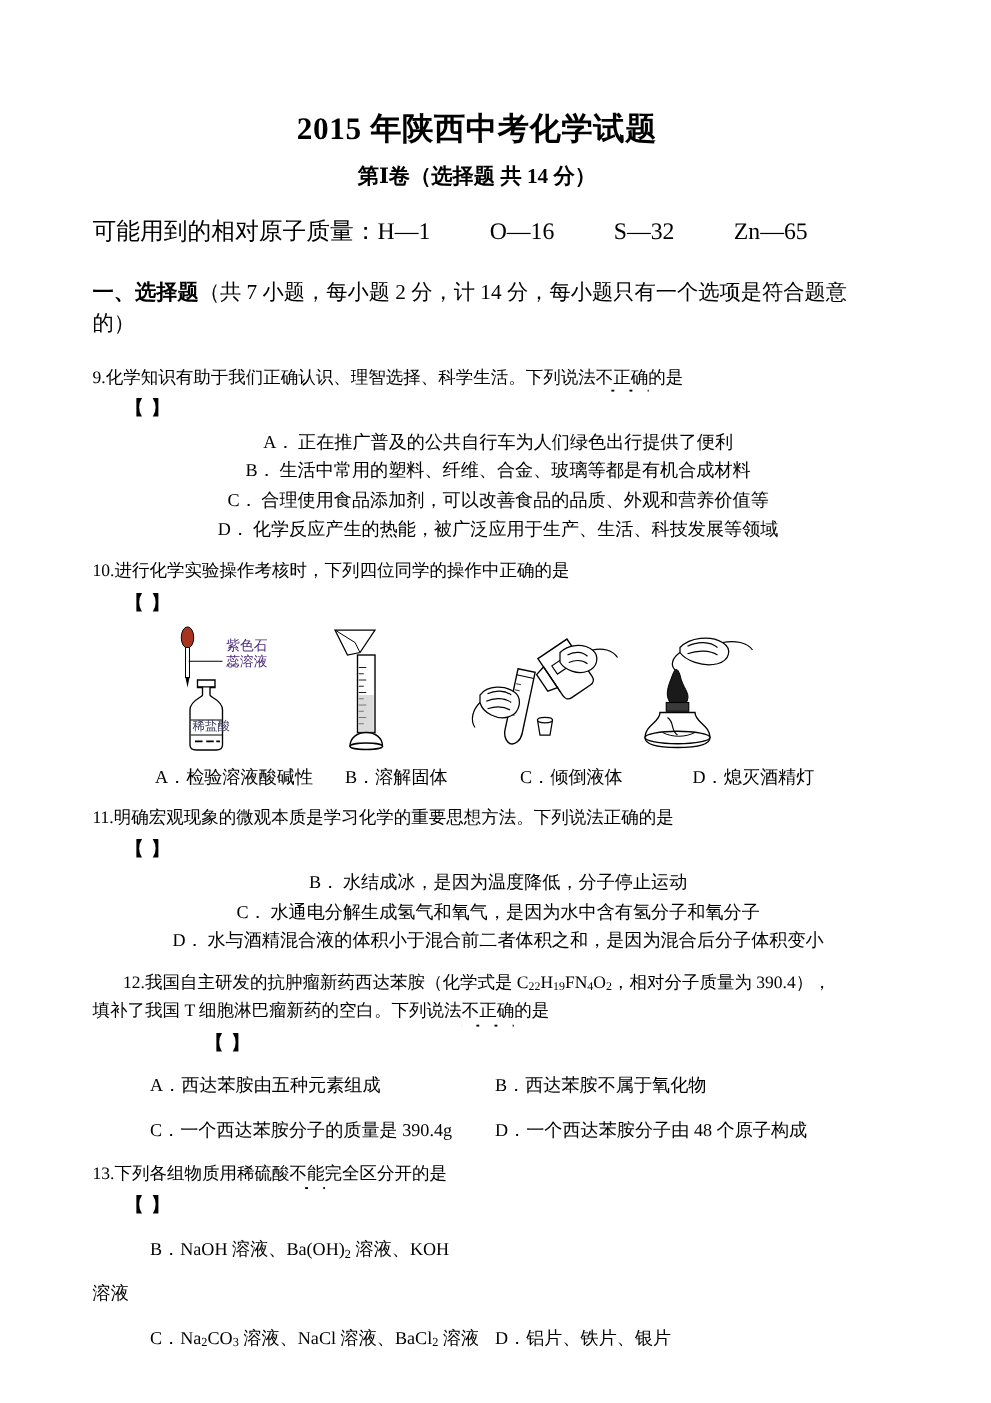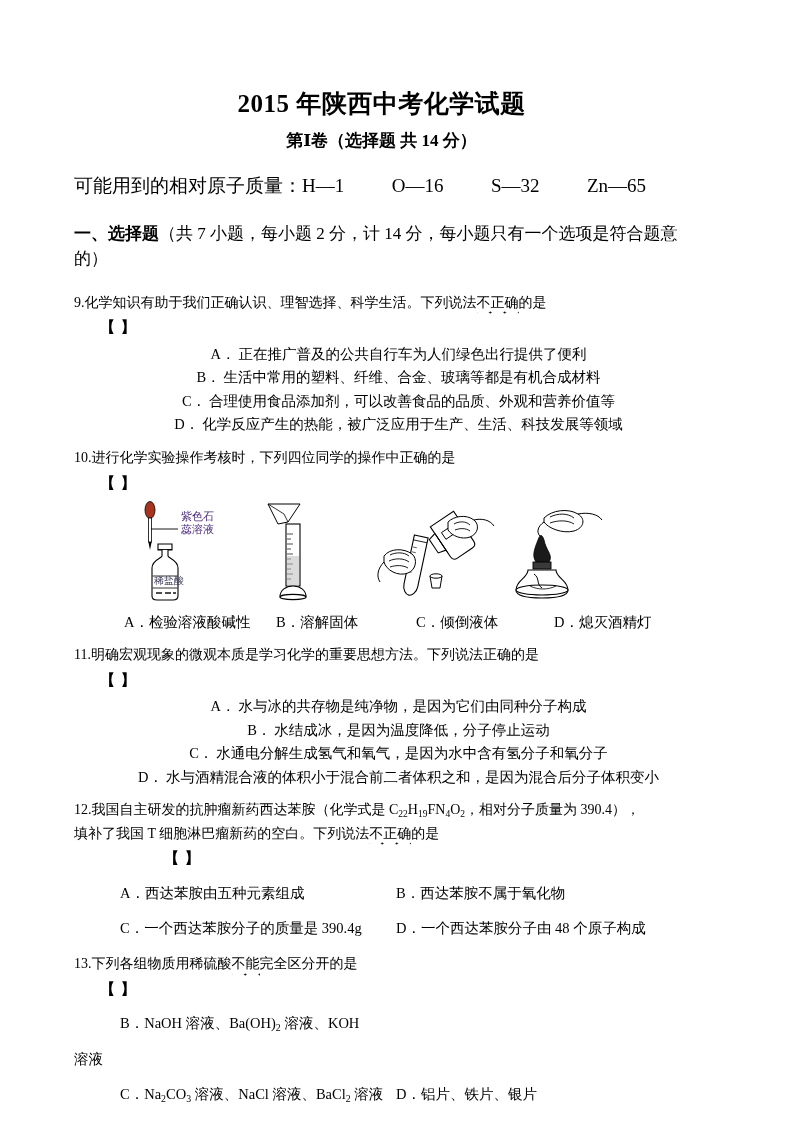--- a/index.html
+++ b/index.html
@@ -288,26 +288,25 @@
     <span class="cap1"><span>A．</span><span>检验溶液酸碱性</span></span>
     <span class="cap2"><span>B．</span><span>溶解固体</span></span>
     <span class="cap3"><span>C．</span><span>倾倒液体</span></span>
     <span><span>D．</span><span>熄灭酒精灯</span></span>
   </div>
 
   <div class="q-stem" style="margin-top:10px;">
     <span>11.</span><span>明确宏观现象的微观本质是学习化学的重要思想方法。下列说法正确的是</span>
   </div>
   <div class="bracket">【    】</div>
-  <div class="opt"><span class="lbl">A．</span><span>水与冰的共存物是纯净物，是因为它们由同种分子构成</span></div>
   <div class="opt"><span class="lbl">B．</span><span>水结成冰，是因为温度降低，分子停止运动</span></div>
   <div class="opt"><span class="lbl">C．</span><span>水通电分解生成氢气和氧气，是因为水中含有氢分子和氧分子</span></div>
   <div class="opt"><span class="lbl">D．</span><span>水与酒精混合液的体积小于混合前二者体积之和，是因为混合后分子体积变小</span></div>
 
-  <div class="q-stem" style="margin-top:10px;">
+  <div class="q-stem" style="margin-top:10px;text-align:center;">
     <span>12.</span><span>我国自主研发的抗肿瘤新药西达苯胺（化学式是 C</span><span><sub>22</sub></span>H<sub>19</sub>FN<sub>4</sub>O<sub>2</sub><span>，相对分子质量为 390.4），</span>
   </div>
   <div class="q-stem">
     <span>填补了我国 T 细胞淋巴瘤新药的空白。下列说法</span><span class="emph">不正确</span><span>的是</span>
   </div>
   <div class="bracket" style="padding-left:90px;">【    】</div>
   <div class="opt-row">
     <span class="col-a"><span class="lbl">A．</span><span>西达苯胺由五种元素组成</span></span>
     <span class="col-b"><span class="lbl">B．</span><span>西达苯胺不属于氧化物</span></span>
   </div>

